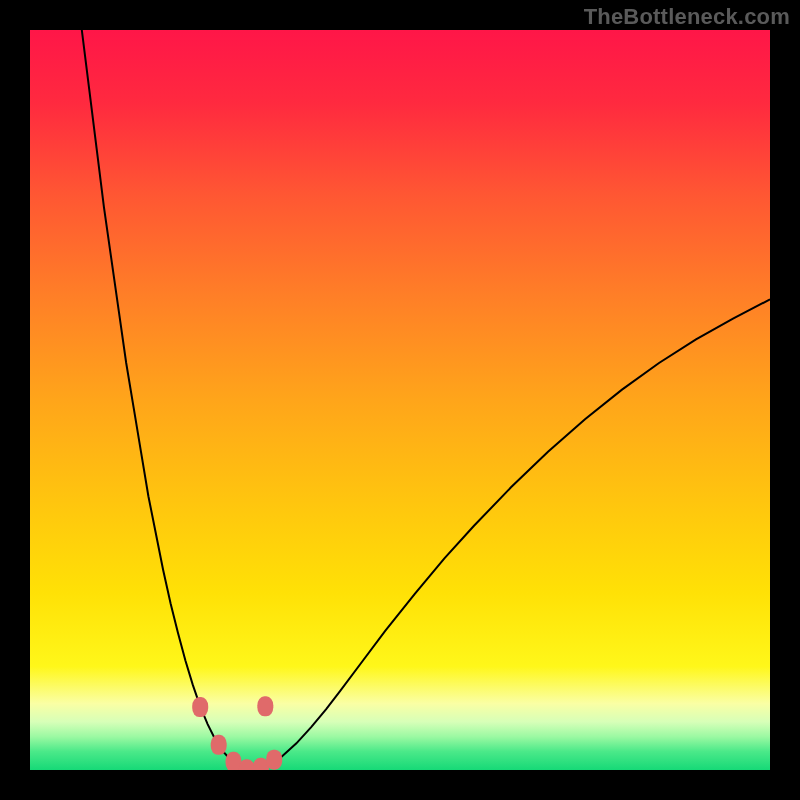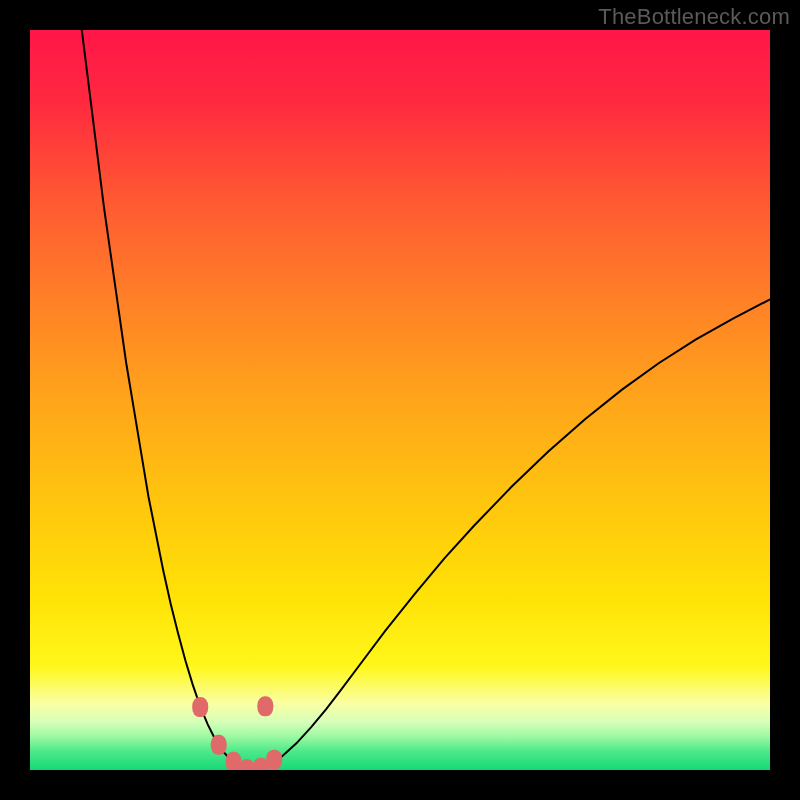--- a/index.html
+++ b/index.html
@@ -28,21 +28,21 @@
   .plot-area svg {
     display: block;
     width: 740px;
     height: 740px;
   }
   .watermark {
     position: absolute;
     top: 4px;
     right: 10px;
     font-size: 22px;
-    font-weight: 400;
+    font-weight: 700;
     color: #5a5a5a;
     letter-spacing: 0.2px;
     user-select: none;
   }
 </style>
 </head>
 <body>
 
 <div class="frame">
   <div class="watermark">TheBottleneck.com</div>

